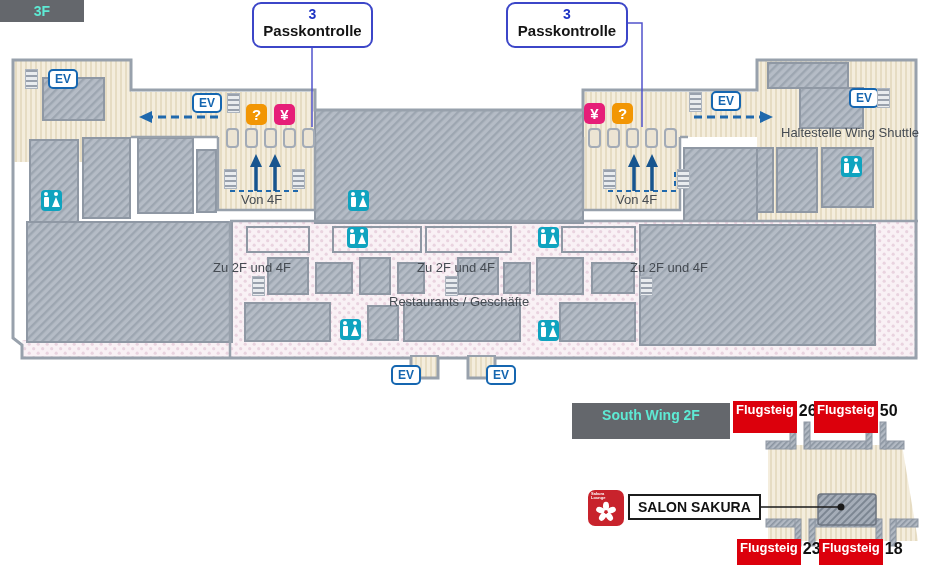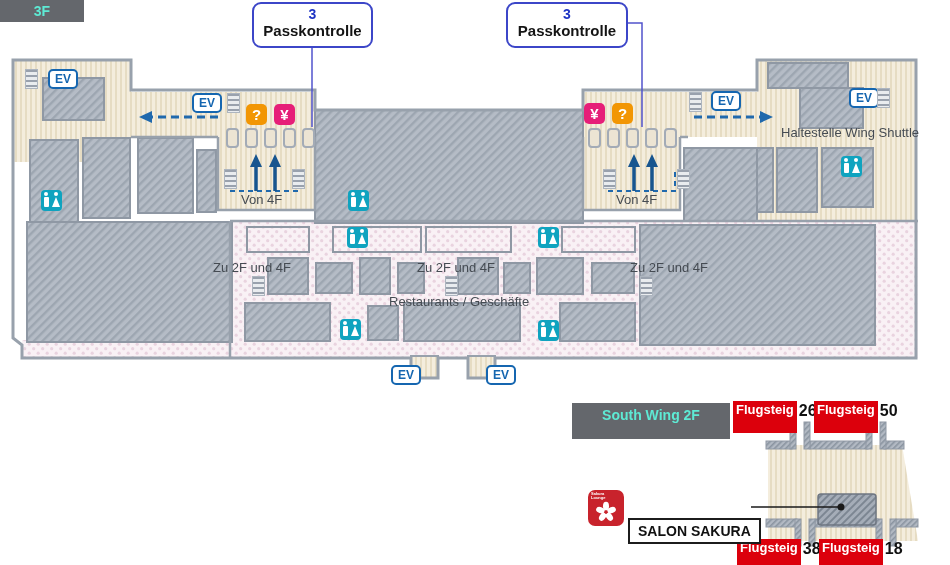--- a/index.html
+++ b/index.html
@@ -283,28 +283,28 @@
   <div class="abs chip" style="left:733px;top:401px;">
     <span class="box">Flugsteig</span>
     <span class="num">26</span>
   </div>
   <div class="abs chip" style="left:814px;top:401px;">
     <span class="box">Flugsteig</span>
     <span class="num">50</span>
   </div>
   <div class="abs chip" style="left:737px;top:539px;">
     <span class="box">Flugsteig</span>
-    <span class="num">38</span>
+    <span class="num">23</span>
   </div>
   <div class="abs chip" style="left:819px;top:539px;">
     <span class="box">Flugsteig</span>
     <span class="num">18</span>
   </div>
 
-  <div class="abs salonbox" style="left:628px;top:518px;">SALON SAKURA</div>
+  <div class="abs salonbox" style="left:628px;top:494px;">SALON SAKURA</div>
   <div class="abs lounge" style="left:588px;top:490px;">
     <div class="tiny">Sakura Lounge</div>
     <svg class="abs" style="left:7px;top:11px;" width="22" height="22" viewBox="0 0 24 24">
       <g fill="#ffffff">
         <ellipse cx="12" cy="5.6" rx="3.3" ry="4.8"></ellipse>
         <ellipse cx="12" cy="5.6" rx="3.3" ry="4.8" transform="rotate(72 12 12)"></ellipse>
         <ellipse cx="12" cy="5.6" rx="3.3" ry="4.8" transform="rotate(144 12 12)"></ellipse>
         <ellipse cx="12" cy="5.6" rx="3.3" ry="4.8" transform="rotate(216 12 12)"></ellipse>
         <ellipse cx="12" cy="5.6" rx="3.3" ry="4.8" transform="rotate(288 12 12)"></ellipse>
       </g>

